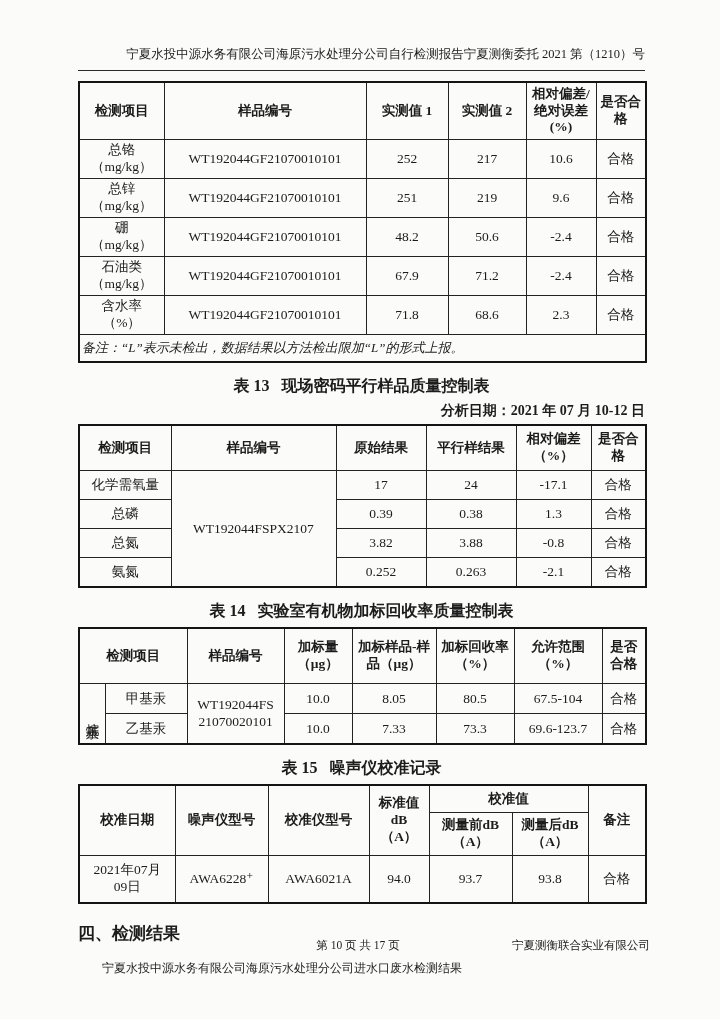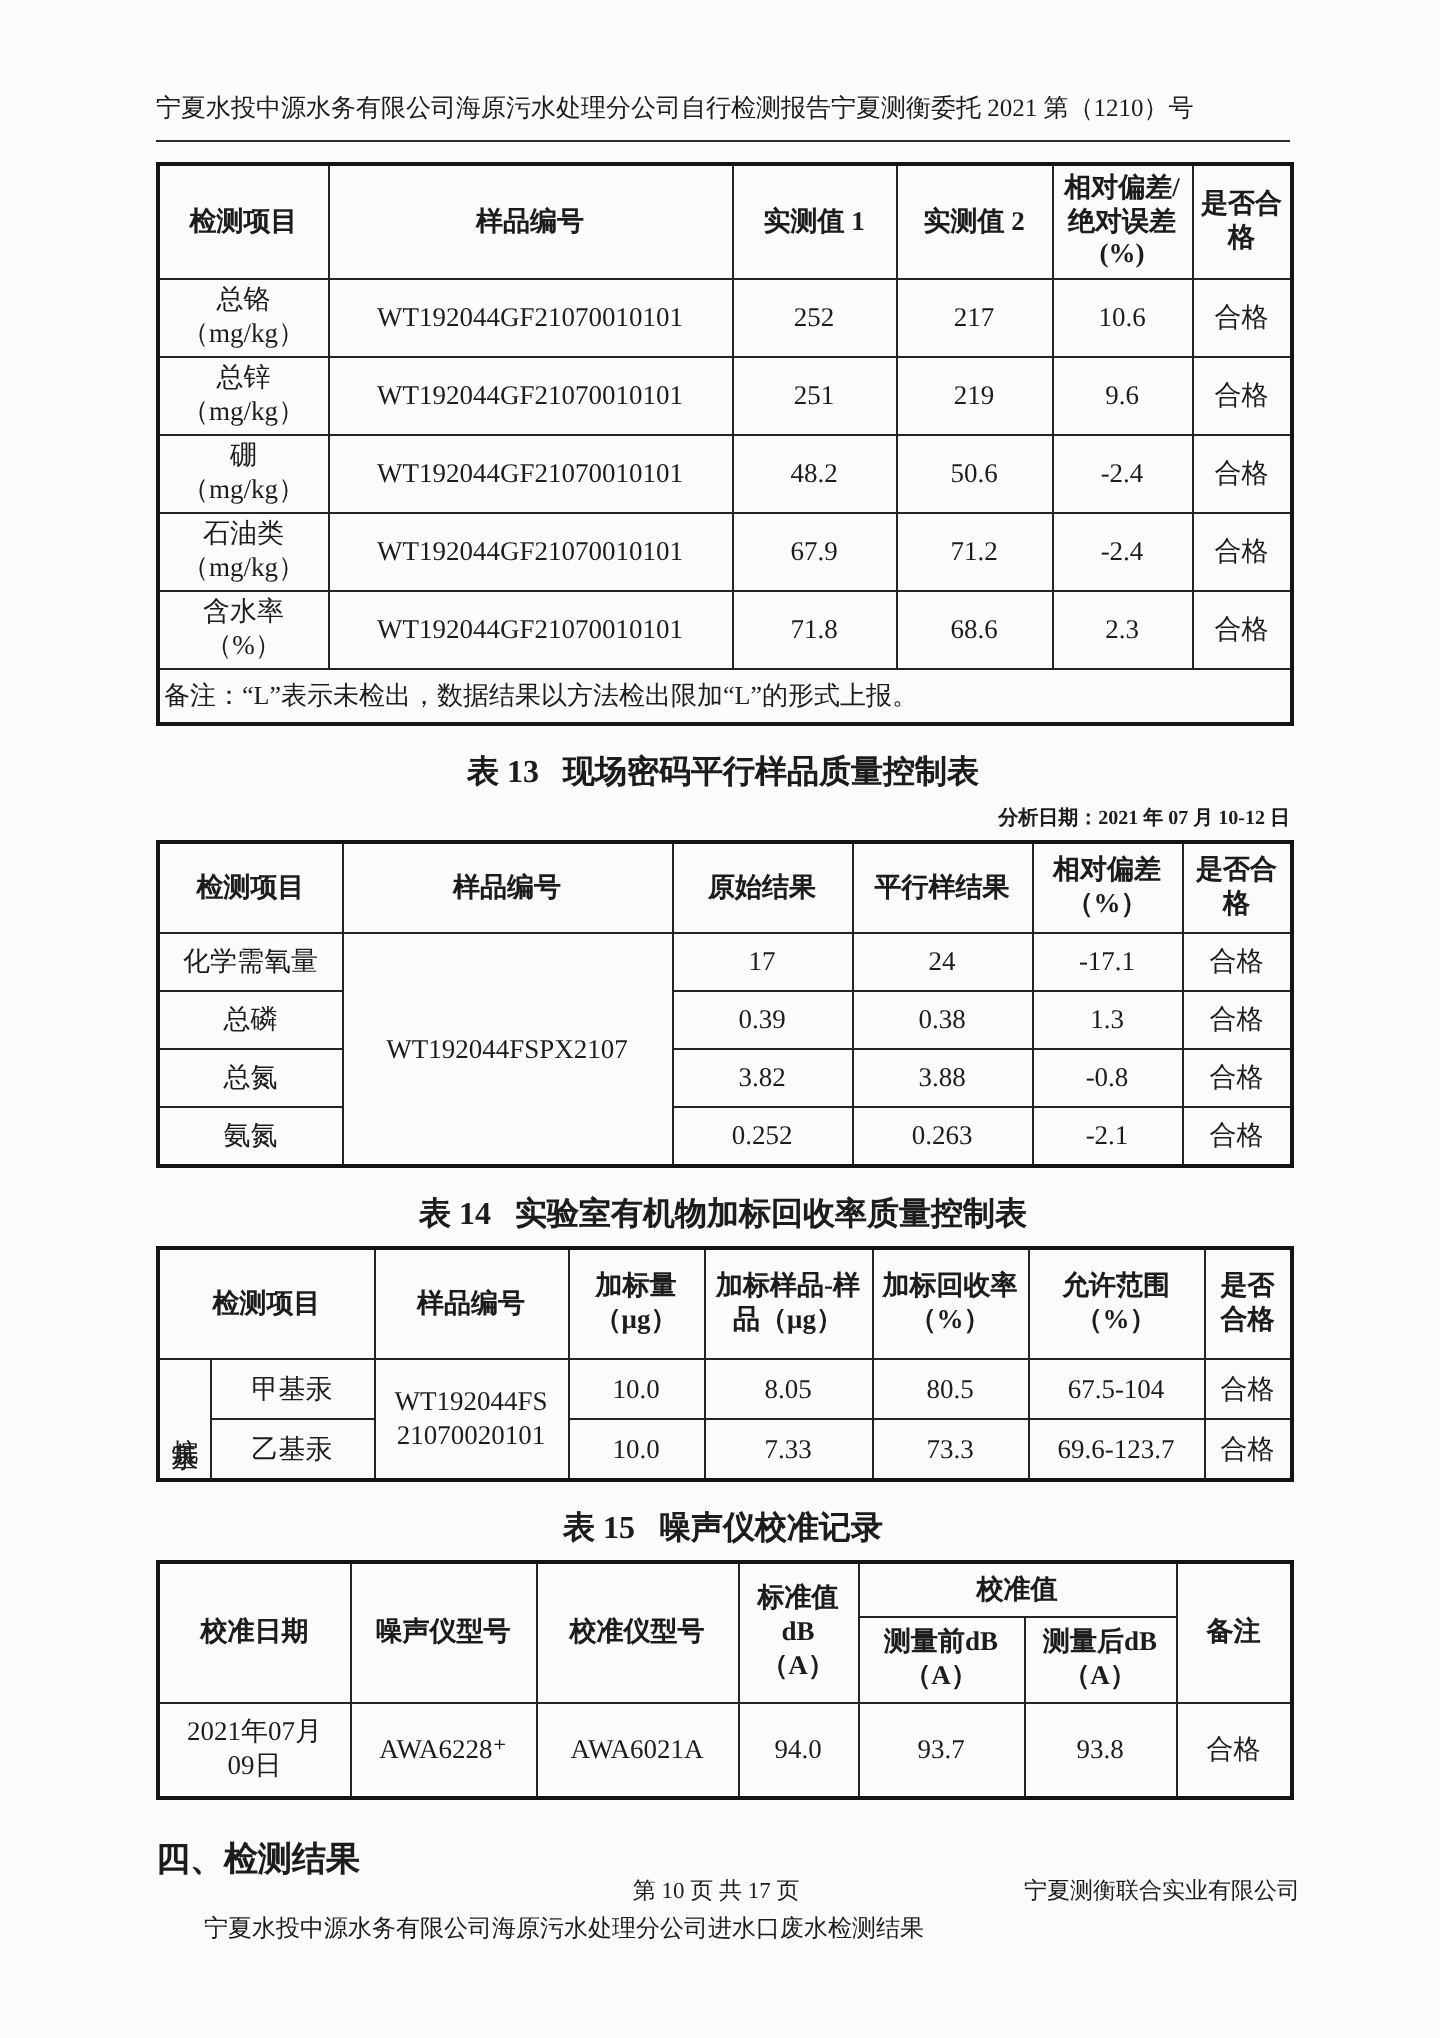--- a/index.html
+++ b/index.html
@@ -4,51 +4,51 @@
 <style>
   html,body{margin:0;padding:0;background:#e9e9e7;}
   .page{
     width:720px;height:1019px;box-sizing:border-box;position:relative;
     margin:0 auto;background:#fbfbf9;color:#1c1c1c;
     font-family:"Liberation Serif","DejaVu Serif",serif;
     padding:46px 75px 0 78px;overflow:hidden;
   }
   
   .doc-header{
-    display:flex;justify-content:flex-start;align-items:flex-end;
+    display:flex;justify-content:flex-end;align-items:flex-end;
     font-size:12.5px;padding-bottom:7px;border-bottom:1.5px solid #2b2b2b;
     white-space:nowrap;
   }
   
   table{border-collapse:collapse;table-layout:fixed;width:567px;background:#fbfbf9;}
   table{border:2px solid #141414;}
   th,td{border:1px solid #232323;text-align:center;vertical-align:middle;
         padding:1px 3px;overflow:hidden;}
   th{font-weight:bold;font-size:13.5px;line-height:1.25;}
   td{font-size:13.5px;line-height:1.3;}
   .t12{margin-top:10px;}
   .t12 th{height:54px;}
   .t12 td{height:36px;}
-  .t12 .note-cell{height:22px;text-align:left;font-size:13px;padding:2px 2px;}
+  .t12 .note-cell{height:22px;text-align:left;font-size:13px;padding:2px 2px;font-style:italic;}
   .t13 th{height:42px;}
   .t13 td{height:26px;}
   .t14 th{height:52px;}
   .t14 td{height:27px;}
   .t14 .break-id{word-break:break-all;line-height:1.45;}
   .t15 .h-top{height:24px;}
   .t15 .h-sub{height:40px;margin-left:36px;}
   .t15 td{height:44px;}
   .two-line div{line-height:1.25;}
   .vert{writing-mode:vertical-lr;text-orientation:upright;letter-spacing:2px;
         display:inline-block;line-height:1;}
   
   .tbl-caption{width:567px;text-align:center;font-weight:bold;font-size:16px;
                margin-top:13px;margin-bottom:5px;}
   .tbl-caption .cap-no{margin-right:12px;}
-  .date-line{width:567px;text-align:right;font-weight:bold;font-size:10px;
+  .date-line{width:567px;text-align:right;font-weight:bold;font-size:14px;
              margin-bottom:4px;}
   
   .section-heading{font-weight:bold;font-size:17px;margin-top:18px;}
   .section-paragraph{font-size:12px;margin-top:15px;text-indent:2em;}
   
   .doc-footer{
     position:absolute;left:78px;right:70px;top:938px;
     display:grid;grid-template-columns:1fr auto 1.05fr;align-items:center;
     font-size:11.5px;
   }

